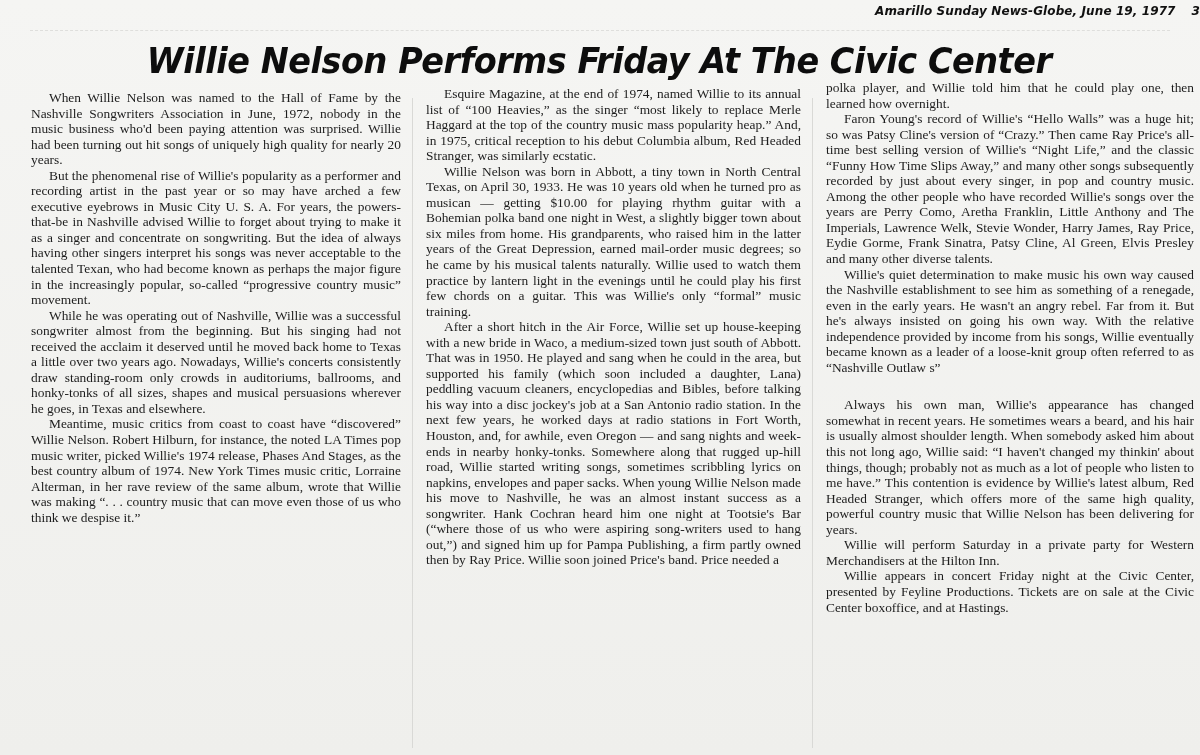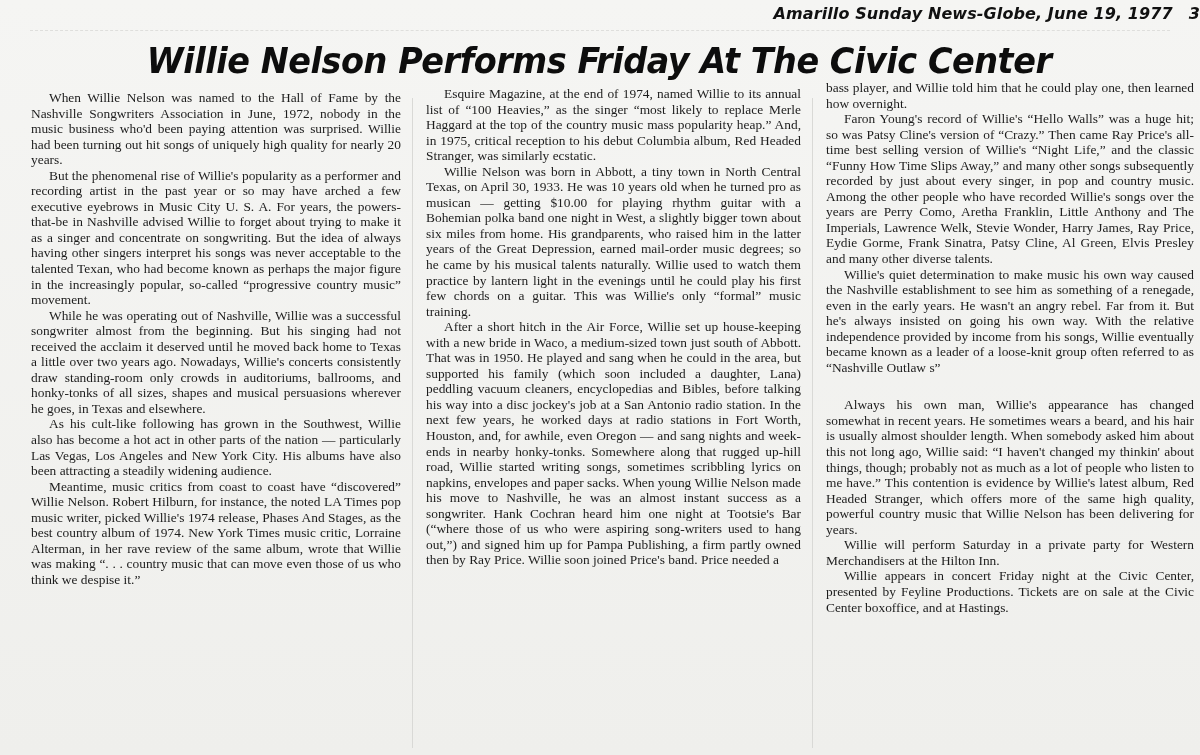--- a/index.html
+++ b/index.html
@@ -10,21 +10,21 @@
       color: #1c1c1c;
       position: relative;
     }
     .paper {
       position: absolute; left: 0; top: 0; width: 1200px; height: 755px;
       background: linear-gradient(180deg, #f5f5f3 0%, #efefec 100%);
     }
     .masthead {
       position: absolute; right: 0; top: 4px; height: 18px;
       font-family: "DejaVu Sans", sans-serif; font-weight: bold; font-style: italic;
-      font-size: 16px; color: #111; white-space: nowrap; letter-spacing: 0.1px;
+      font-size: 12px; color: #111; white-space: nowrap; letter-spacing: 0.1px;
     }
     .masthead .page { margin-left: 16px; }
     .ghost-line {
       position: absolute; left: 30px; top: 30px; width: 1140px; height: 12px;
       border-top: 1px dashed #d6d6d3; opacity: 0.7;
     }
     .headline {
       position: absolute; left: 0; top: 40px; width: 1200px; text-align: center;
       font-family: "DejaVu Sans", sans-serif; font-weight: bold; font-style: italic;
       font-size: 36px; letter-spacing: -0.5px; color: #0d0d0d;
@@ -61,32 +61,31 @@
   <div class="headline">Willie Nelson Performs Friday At The Civic Center</div>
 
   <div class="columns">
     <div class="rule" style="left:398px"></div>
     <div class="rule" style="left:798px"></div>
 
     <div class="col col1">
       <p>When Willie Nelson was named to the Hall of Fame by the Nashville Songwriters Association in June, 1972, nobody in the music business who'd been paying attention was surprised. Willie had been turning out hit songs of uniquely high quality for nearly 20 years.</p>
       <p>But the phenomenal rise of Willie's popularity as a performer and recording artist in the past year or so may have arched a few executive eyebrows in Music City U. S. A. For years, the powers-that-be in Nashville advised Willie to forget about trying to make it as a singer and concentrate on songwriting. But the idea of always having other singers interpret his songs was never acceptable to the talented Texan, who had become known as perhaps the major figure in the increasingly popular, so-called “progressive country music” movement.</p>
       <p>While he was operating out of Nashville, Willie was a successful songwriter almost from the beginning. But his singing had not received the acclaim it deserved until he moved back home to Texas a little over two years ago. Nowadays, Willie's concerts consistently draw standing-room only crowds in auditoriums, ballrooms, and honky-tonks of all sizes, shapes and musical persuasions wherever he goes, in Texas and elsewhere.</p>
-      <p>As his cult-like following has grown in the Southwest, Willie also has become a hot act in other parts of the nation — particularly Las Vegas, Los Angeles and New York City. His albums have also been attracting a steadily widening audience.</p>
       <p>Meantime, music critics from coast to coast have “discovered” Willie Nelson. Robert Hilburn, for instance, the noted LA Times pop music writer, picked Willie's 1974 release, Phases And Stages, as the best country album of 1974. New York Times music critic, Lorraine Alterman, in her rave review of the same album, wrote that Willie was making “. . . country music that can move even those of us who think we despise it.”</p>
     </div>
 
     <div class="col col2">
       <p>Esquire Magazine, at the end of 1974, named Willie to its annual list of “100 Heavies,” as the singer “most likely to replace Merle Haggard at the top of the country music mass popularity heap.” And, in 1975, critical reception to his debut Columbia album, Red Headed Stranger, was similarly ecstatic.</p>
       <p>Willie Nelson was born in Abbott, a tiny town in North Central Texas, on April 30, 1933. He was 10 years old when he turned pro as musican — getting $10.00 for playing rhythm guitar with a Bohemian polka band one night in West, a slightly bigger town about six miles from home. His grandparents, who raised him in the latter years of the Great Depression, earned mail-order music degrees; so he came by his musical talents naturally. Willie used to watch them practice by lantern light in the evenings until he could play his first few chords on a guitar. This was Willie's only “formal” music training.</p>
       <p>After a short hitch in the Air Force, Willie set up house-keeping with a new bride in Waco, a medium-sized town just south of Abbott. That was in 1950. He played and sang when he could in the area, but supported his family (which soon included a daughter, Lana) peddling vacuum cleaners, encyclopedias and Bibles, before talking his way into a disc jockey's job at a San Antonio radio station. In the next few years, he worked days at radio stations in Fort Worth, Houston, and, for awhile, even Oregon — and sang nights and week-ends in nearby honky-tonks. Somewhere along that rugged up-hill road, Willie started writing songs, sometimes scribbling lyrics on napkins, envelopes and paper sacks. When young Willie Nelson made his move to Nashville, he was an almost instant success as a songwriter. Hank Cochran heard him one night at Tootsie's Bar (“where those of us who were aspiring song-writers used to hang out,”) and signed him up for Pampa Publishing, a firm partly owned then by Ray Price. Willie soon joined Price's band. Price needed a</p>
     </div>
 
     <div class="col col3">
-      <p class="noindent">bass player, and Willie told him that he could play one, then learned how overnight.</p>
+      <p class="noindent">polka player, and Willie told him that he could play one, then learned how overnight.</p>
       <p>Faron Young's record of Willie's “Hello Walls” was a huge hit; so was Patsy Cline's version of “Crazy.” Then came Ray Price's all-time best selling version of Willie's “Night Life,” and the classic “Funny How Time Slips Away,” and many other songs subsequently recorded by just about every singer, in pop and country music. Among the other people who have recorded Willie's songs over the years are Perry Como, Aretha Franklin, Little Anthony and The Imperials, Lawrence Welk, Stevie Wonder, Harry James, Ray Price, Eydie Gorme, Frank Sinatra, Patsy Cline, Al Green, Elvis Presley and many other diverse talents.</p>
       <p>Willie's quiet determination to make music his own way caused the Nashville establishment to see him as something of a renegade, even in the early years. He wasn't an angry rebel. Far from it. But he's always insisted on going his own way. With the relative independence provided by income from his songs, Willie eventually became known as a leader of a loose-knit group often referred to as “Nashville Outlaw s”</p>
       <p class="gap">Always his own man, Willie's appearance has changed somewhat in recent years. He sometimes wears a beard, and his hair is usually almost shoulder length. When somebody asked him about this not long ago, Willie said: “I haven't changed my thinkin' about things, though; probably not as much as a lot of people who listen to me have.” This contention is evidence by Willie's latest album, Red Headed Stranger, which offers more of the same high quality, powerful country music that Willie Nelson has been delivering for years.</p>
       <p>Willie will perform Saturday in a private party for Western Merchandisers at the Hilton Inn.</p>
       <p>Willie appears in concert Friday night at the Civic Center, presented by Feyline Productions. Tickets are on sale at the Civic Center boxoffice, and at Hastings.</p>
     </div>
   </div>
 </div>
 
 </body></html>

